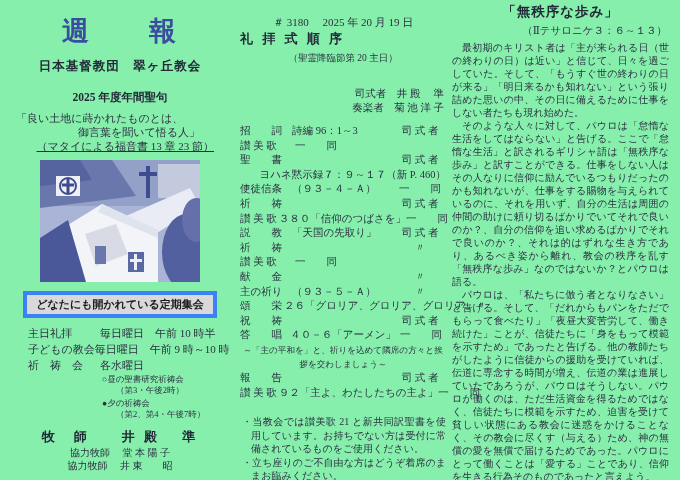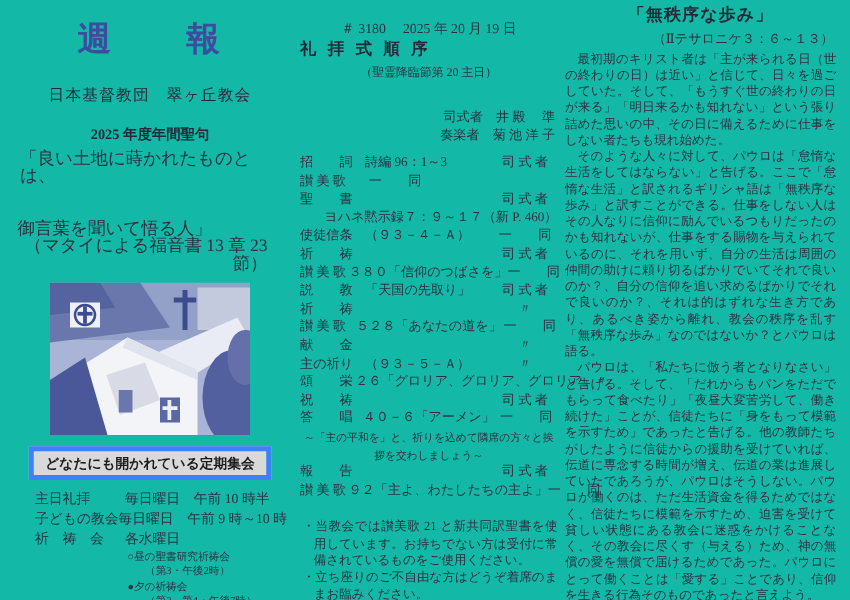--- a/index.html
+++ b/index.html
@@ -1,30 +1,30 @@
 <!DOCTYPE html>
 <html><head>
 <meta charset="utf-8">
 <style>
   html,body{margin:0;padding:0;background:#e8e8e8;}
-  .page{position:relative;width:680px;height:480px;margin:0 auto;background:#14b8a6;
+  .page{position:relative;width:680px;height:480px;margin:0 auto;background:#86efac;
         color:#2b3140;font-family:"Liberation Serif","DejaVu Serif",serif;overflow:hidden;}
   .col{position:absolute;top:0;}
   .col-left{left:14px;width:212px;text-align:center;}
   .col-center{left:240px;width:206px;}
   .col-right{left:452px;width:217px;}
 
   
   .shuho{margin-top:13px;font-size:27px;font-weight:bold;color:#3c4da0;letter-spacing:2px;}
-  .org{margin-top:19px;font-size:12.5px;font-weight:normal;letter-spacing:1px;color:#222a38;}
+  .org{margin-top:9px;font-size:12.5px;font-weight:bold;letter-spacing:1px;color:#222a38;}
   .motto-title{margin-top:15px;font-size:11.5px;font-weight:bold;color:#222a38;}
-  .motto{font-size:14px;line-height:14px;color:#2b3140;}
+  .motto{font-size:11px;line-height:14px;color:#2b3140;}
   .motto.l1{margin-top:6px;text-align:left;padding-left:2px;}
-  .motto.l2{text-align:left;padding-right:26px;margin-top:28px;}
-  .motto.ref{text-align:right;padding-right:12px;}
+  .motto.l2{text-align:right;padding-right:26px;}
+  .motto.ref{text-align:right;padding-right:12px;text-decoration:underline;}
   .photo{margin:7px auto 0;width:160px;height:122px;overflow:hidden;}
   .meetbox{margin:9px auto 0;width:186px;border:4px solid #3b82f6;background:#d9d9d9;
            font-weight:bold;font-size:11px;padding:2px 0;color:#1c1c1c;}
   .meetings{margin-top:7px;text-align:left;padding-left:14px;}
   .meet-row{display:flex;font-size:11px;line-height:16px;color:#2b3140;}
   .meet-name{width:72px;white-space:nowrap;}
   .meet-detail{white-space:nowrap;}
   .prayersub{text-align:left;padding-left:88px;margin-top:1px;}
   .ps-line{font-size:8.5px;line-height:10.5px;white-space:nowrap;}
   .ps-time{font-size:8.5px;line-height:10.5px;padding-left:14px;white-space:nowrap;}
@@ -228,21 +228,20 @@
             <span class="o-item">祈　　祷</span>
             <span class="o-content"></span>
             <span class="o-who">〃</span>
           </div>
 
         </div>
 
         <div>
           <div class="order-row">
             <span class="o-item">讃 美 歌</span>
-            <span class="o-content">５２８「あなたの道を」</span>
             <span class="o-who">一　　同</span>
           </div>
 
         </div>
 
         <div>
           <div class="order-row">
             <span class="o-item">献　　金</span>
             <span class="o-content"></span>
             <span class="o-who">〃</span>

